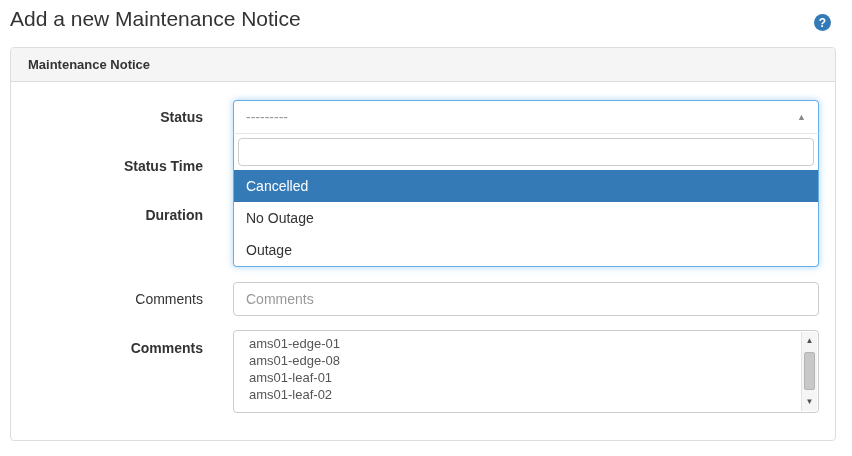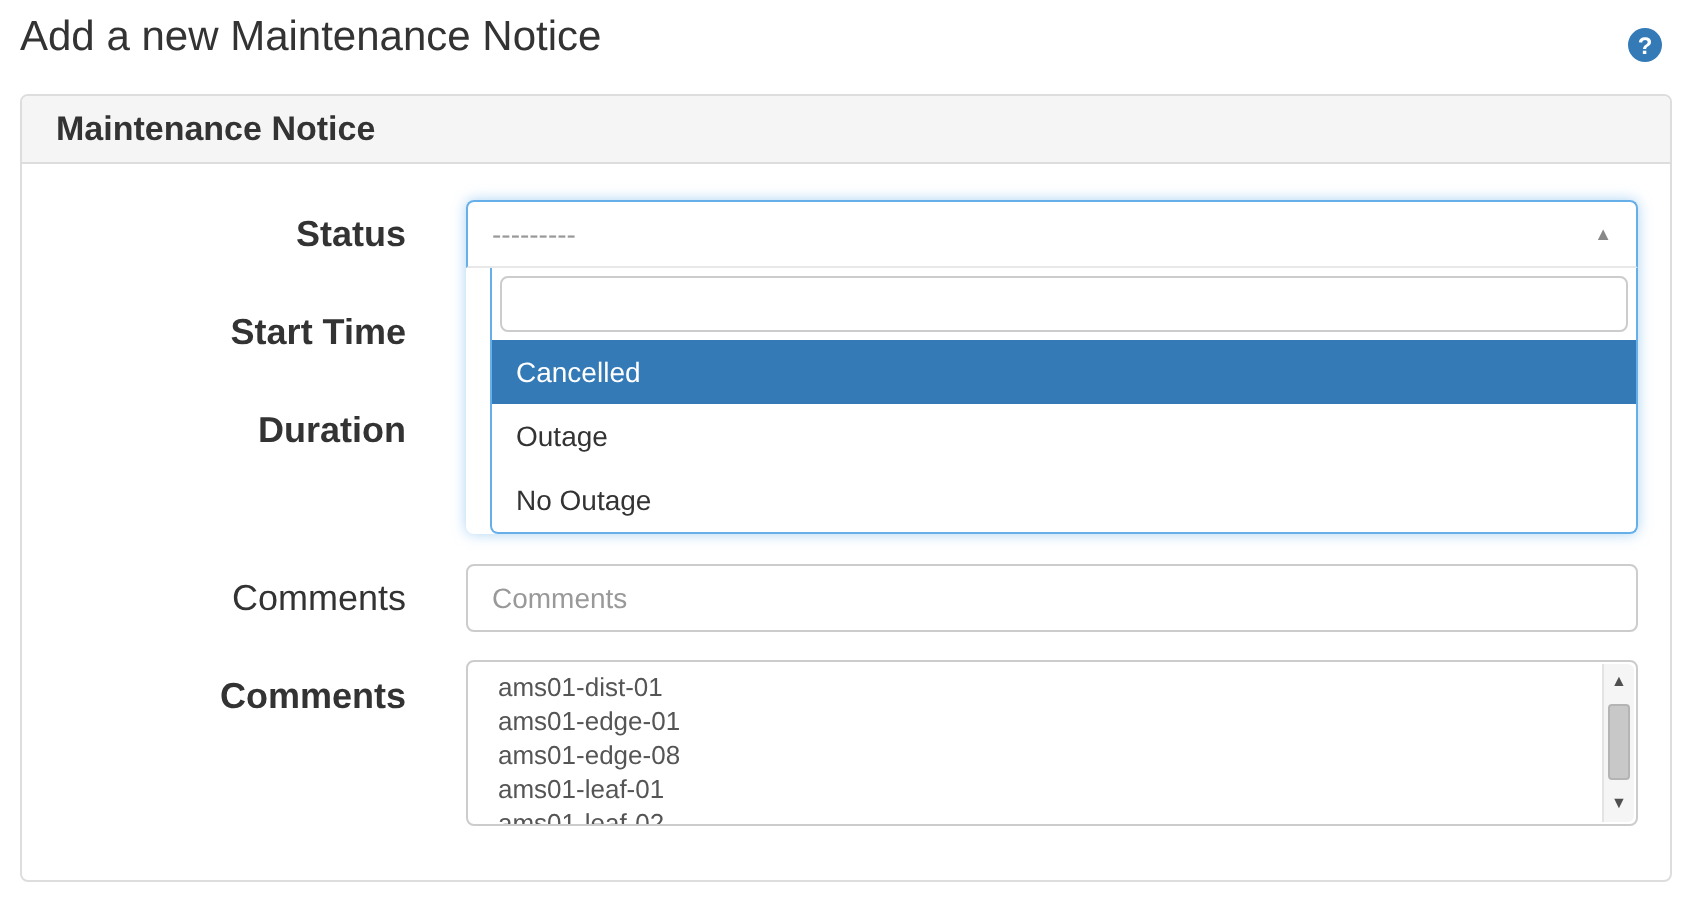--- a/index.html
+++ b/index.html
@@ -49,30 +49,30 @@
     border-radius: 4px;
   }
   .panel-heading {
     height: 34px;
     background: #f5f5f5;
     border-bottom: 1px solid #ddd;
     border-radius: 3px 3px 0 0;
     display: flex;
     align-items: center;
     padding: 0 17px;
-    font-size: 17px;
+    font-size: 13px;
     font-weight: bold;
     color: #333;
   }
   .form-label {
     position: absolute;
     left: 23px;
     width: 180px;
     text-align: right;
-    font-size: 18px;
+    font-size: 14px;
     color: #333;
     line-height: 17px;
   }
   .form-label.required { font-weight: bold; }
   .lbl-status   { top: 109px; }
   .lbl-start    { top: 158px; }
   .lbl-duration { top: 207px; }
   .lbl-comments { top: 291px; }
   .lbl-devices  { top: 340px; }
 
@@ -171,21 +171,20 @@
     cursor: pointer;
   }
   .s2-placeholder { color: #999; font-size: 14px; flex: 1; }
   .s2-caret { color: #888; font-size: 9px; }
   .s2-dropdown {
     background: #fff;
     border: 1px solid #66afe9;
     border-top: none;
     border-radius: 0 0 4px 4px;
     overflow: hidden;
-    margin-left: 12px;
   }
   .s2-search { padding: 4px; }
   .s2-search input {
     width: 100%;
     height: 28px;
     border: 1px solid #ccc;
     border-radius: 4px;
     padding: 0 8px;
     font-size: 14px;
     font-family: "Liberation Sans", sans-serif;
@@ -208,30 +207,29 @@
 <div class="canvas">
 
   <div class="page-title">Add a new Maintenance Notice</div>
   <div class="help-icon">?</div>
 
   <div class="panel">
     <div class="panel-heading">Maintenance Notice</div>
   </div>
 
   <div class="form-label required lbl-status">Status</div>
-  <div class="form-label required lbl-start">Start Time</div>
+  <div class="form-label required lbl-start">Status Time</div>
   <div class="form-label required lbl-duration">Duration</div>
   <div class="form-label lbl-comments">Comments</div>
   <div class="form-label required lbl-devices">Comments</div>
 
   <input class="comments-input" type="text" placeholder="Comments" style="">
 
   <div class="devices-select">
     <div class="devices-list">
-      <div class="device-option">ams01-dist-01</div>
       <div class="device-option">ams01-edge-01</div>
       <div class="device-option">ams01-edge-08</div>
       <div class="device-option">ams01-leaf-01</div>
       <div class="device-option">ams01-leaf-02</div>
     </div>
     <div class="scrollbar">
       <div class="sb-arrow up">▲</div>
       <div class="sb-thumb"></div>
       <div class="sb-arrow down">▼</div>
     </div>
@@ -241,19 +239,19 @@
     <div class="s2-selection">
       <span class="s2-placeholder">---------</span>
       <span class="s2-caret">▲</span>
     </div>
     <div class="s2-dropdown">
       <div class="s2-search">
         <input type="text" value="" style="">
       </div>
       <div class="s2-results">
         <div class="s2-option highlighted">Cancelled</div>
+        <div class="s2-option">No Outage</div>
         <div class="s2-option">Outage</div>
-        <div class="s2-option">No Outage</div>
       </div>
     </div>
   </div>
 
 </div>
 
 </body></html>

